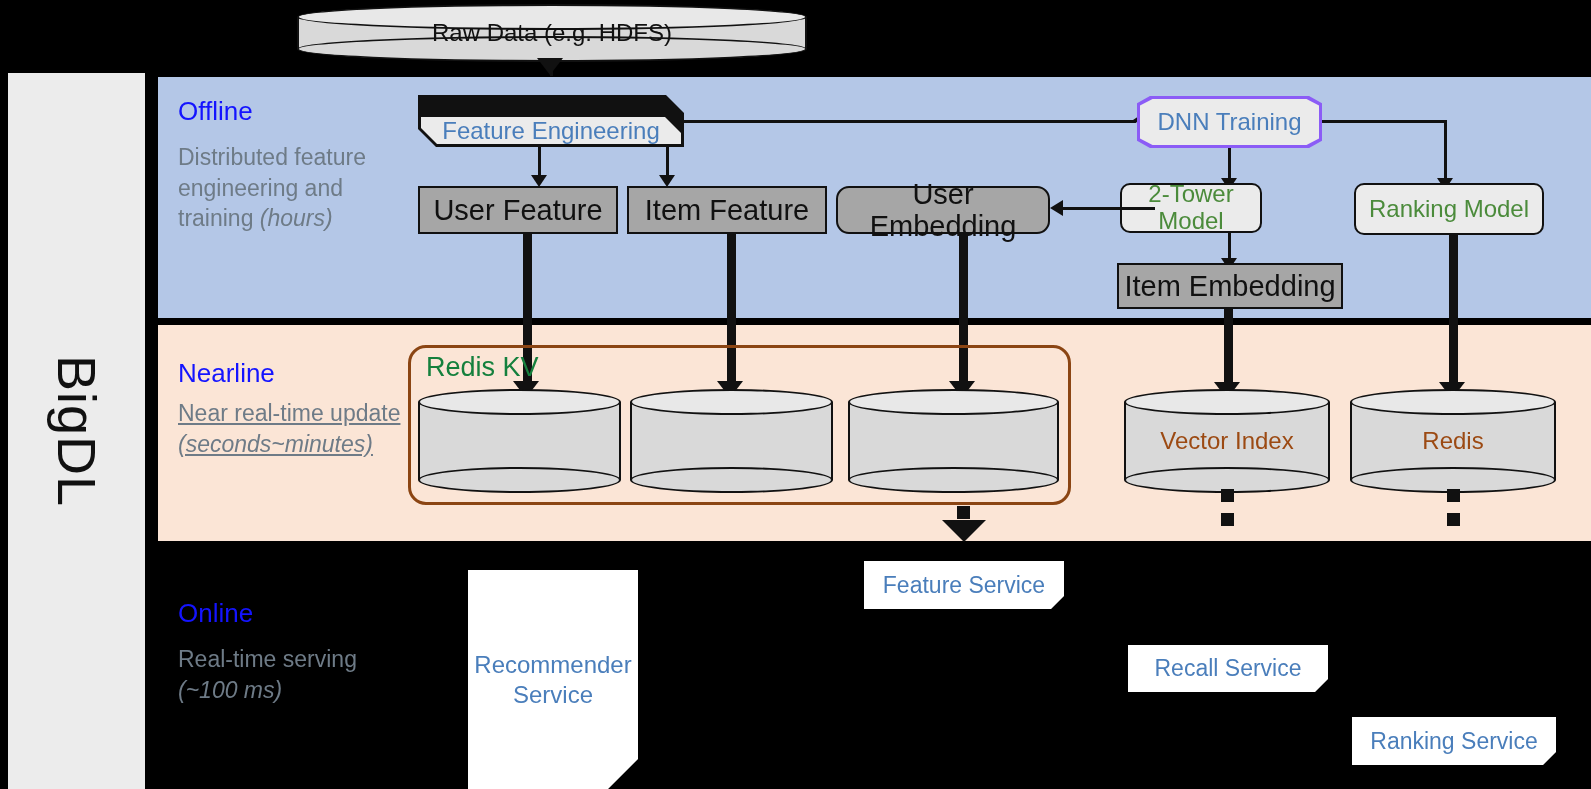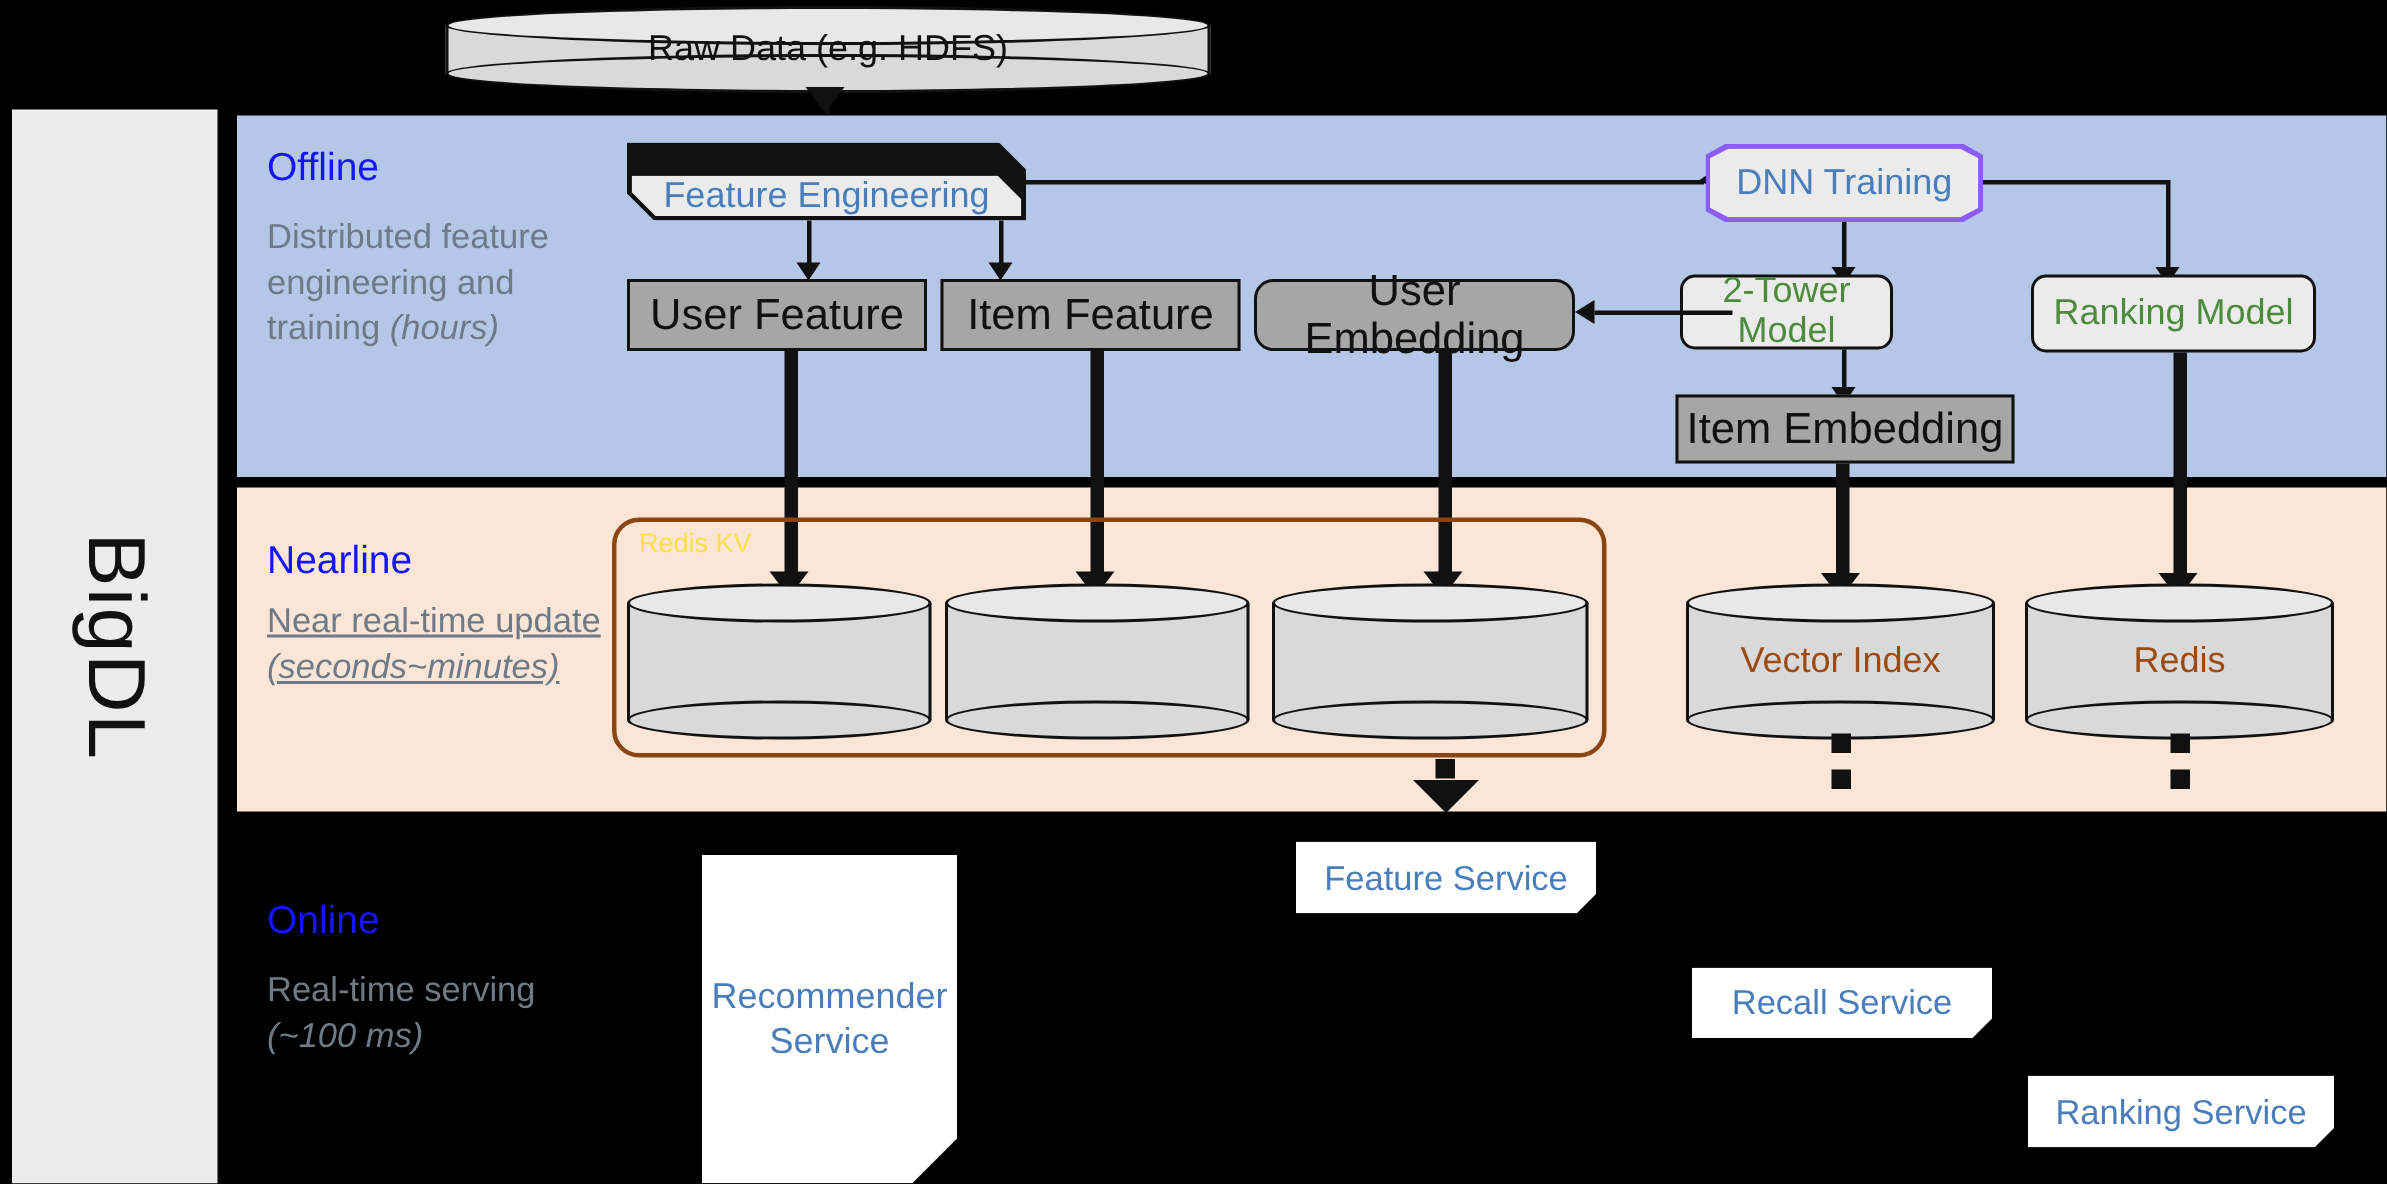--- a/index.html
+++ b/index.html
@@ -65,21 +65,21 @@
        clip-path:polygon(0 0, 100% 0, 100% calc(100% - 13px), calc(100% - 13px) 100%, 0 100%);
        display:flex;align-items:center;justify-content:center;text-align:center;
        color:#4a7ebb;font-size:24px;line-height:1.25;}
   .doc .fold{position:absolute;right:0;bottom:0;width:13px;height:13px;
        background:#bfbfbf;clip-path:polygon(0 100%,100% 0,100% 100%);}
   .doc.big{clip-path:polygon(0 0, 100% 0, 100% calc(100% - 30px), calc(100% - 30px) 100%, 0 100%);}
   .doc.big .fold{width:30px;height:30px;}
 
   
   #redis-box{position:absolute;border:3px solid #8b4513;border-radius:18px;box-sizing:border-box;}
-  #redis-label{position:absolute;color:#fde047;font-size:18px;}
+  #redis-label{position:absolute;color:#15803d;font-size:27px;}
 
   
   .ln{position:absolute;background:#111;}
   .ln.h{height:2.5px;} .ln.v{width:2.5px;}
   .ln.thick.v{width:9px;}
   .ah{position:absolute;width:0;height:0;border-left:8px solid transparent;
       border-right:8px solid transparent;border-top:12px solid #111;}
   .ah.big{border-left-width:13px;border-right-width:13px;border-top-width:17px;}
   .ah.left{border:none;width:0;height:0;border-top:8px solid transparent;
       border-bottom:8px solid transparent;border-right:13px solid #111;}

